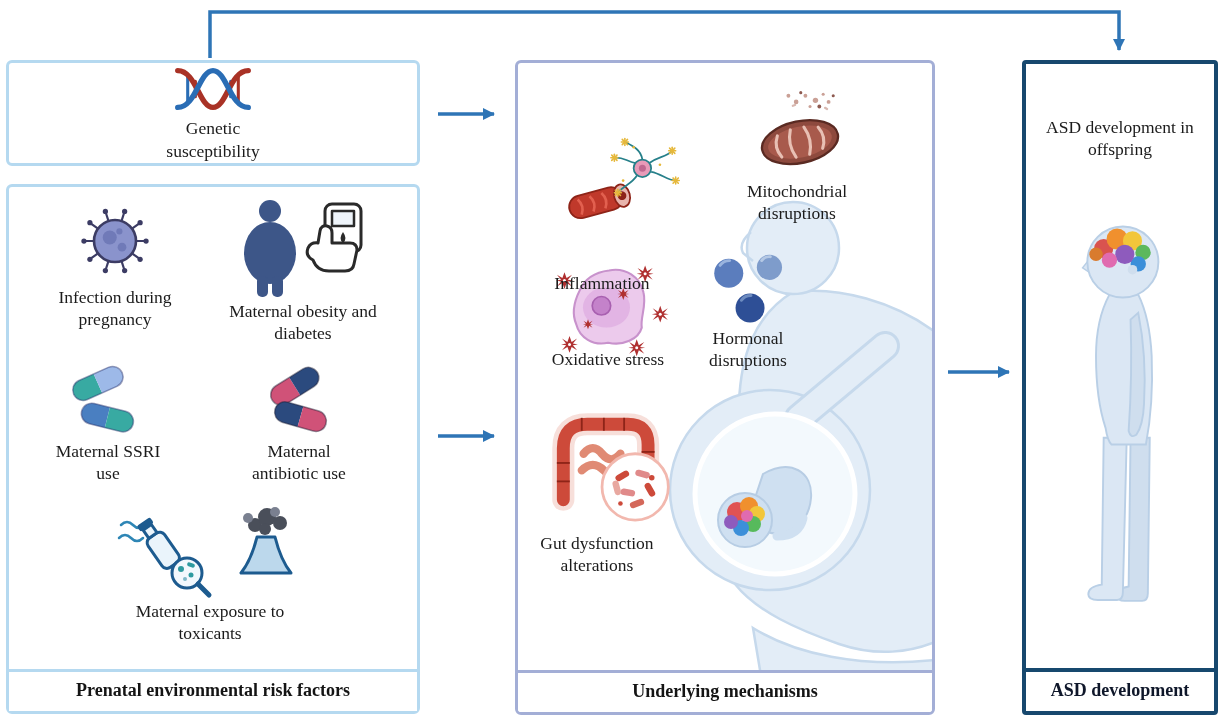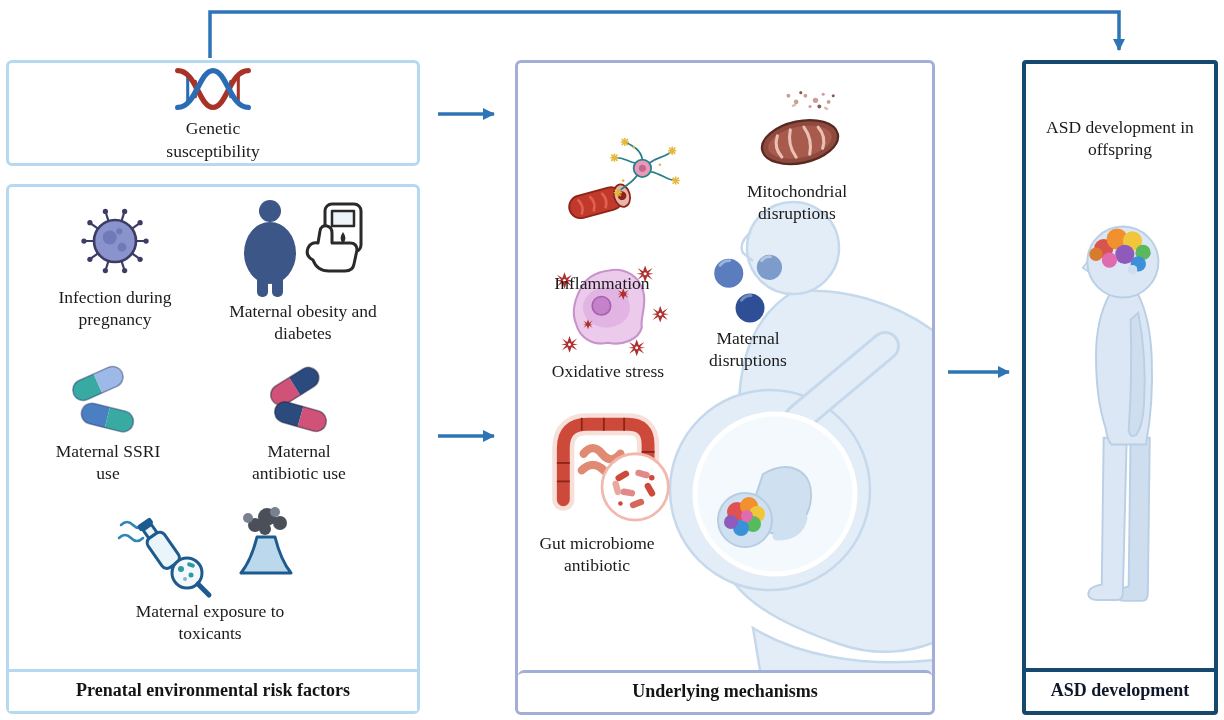--- a/index.html
+++ b/index.html
@@ -7,21 +7,21 @@
           font-family:"Liberation Serif",serif;}
   .box{position:absolute;background:#fff;box-sizing:border-box;}
   #genetic-box{left:6px;top:60px;width:414px;height:106px;border:3px solid #b5d9f0;border-radius:6px;
                display:flex;flex-direction:column;align-items:center;justify-content:center;gap:3px;}
   #prenatal-box{left:6px;top:184px;width:414px;height:530px;border:3px solid #b5d9f0;border-radius:6px;}
   #mechanisms-box{left:515px;top:60px;width:420px;height:655px;border:3px solid #a3aed6;border-radius:6px;overflow:hidden;}
   #asd-box{left:1022px;top:60px;width:196px;height:655px;border:4px solid #17486e;border-radius:4px;overflow:hidden;}
   .strip{position:absolute;left:0;right:0;bottom:0;background:#fff;text-align:center;font-weight:700;
          font-size:18px;padding:8px 0 10px;font-family:"Liberation Serif",serif;color:#141414;z-index:5;}
   #prenatal-box .strip{border-top:3px solid #b5d9f0;}
-  #mechanisms-box .strip{border-top:3px solid #a3aed6;border-radius:6px;}
+  #mechanisms-box .strip{border-top:3px solid #a3aed6;}
   #asd-box .strip{border-top:4px solid #17486e;color:#0f172a;}
   .cap{position:absolute;font-size:17.5px;line-height:1.28;text-align:center;color:#1b1b1b;z-index:4;}
   .icon{position:absolute;z-index:3;}
   #arrows{position:absolute;left:0;top:0;z-index:2;pointer-events:none;}
   
   #icon-virus{left:71px;top:19px;}
   #lbl-infection{left:16px;top:99px;width:180px;}
   #icon-obesity{left:216px;top:11px;}
   #lbl-obesity{left:204px;top:113px;width:180px;}
   #icon-ssri{left:31px;top:168px;}
@@ -30,21 +30,21 @@
   #lbl-antibiotic{left:225px;top:253px;width:130px;}
   #icon-toxicants{left:106px;top:318px;}
   #lbl-toxicants{left:101px;top:413px;width:200px;}
   
   #woman-figure{position:absolute;left:37px;top:133px;z-index:1;}
   #icon-inflammation{left:42px;top:72px;}
   #lbl-inflammation{left:19px;top:162px;width:130px;margin-top:47px;}
   #icon-mito{left:222px;top:25px;}
   #lbl-mito{left:204px;top:117px;width:150px;}
   #icon-oxidative{left:27px;top:189px;}
-  #lbl-oxidative{left:10px;top:297px;width:160px;font-family:Liberation Serif, serif;}
+  #lbl-oxidative{left:10px;top:285px;width:160px;font-family:Liberation Serif, serif;}
   #icon-hormones{left:184px;top:185px;}
   #lbl-hormones{left:165px;top:264px;width:130px;}
   #icon-gut{left:14px;top:337px;}
   #lbl-gut{left:4px;top:469px;width:150px;}
   
   #lbl-asd-offspring{left:0;top:52px;width:188px;}
   #child-figure{position:absolute;left:22px;top:148px;z-index:1;}
   #lbl-genetic{position:static;width:150px;}
 </style>
 </head>
@@ -326,21 +326,21 @@
     <div class="cap" id="lbl-oxidative">Oxidative stress</div>
 
     <svg class="icon" id="icon-hormones" viewBox="0 0 100 95" width="100" height="92">
       <circle cx="26" cy="26" r="15" fill="#5b7dbd"></circle>
       <path d="M17,18 a12,12 0 0 1 10,-5" stroke="#9ab4de" stroke-width="3" fill="none" stroke-linecap="round"></path>
       <circle cx="68" cy="20" r="13" fill="#7e9ccb"></circle>
       <path d="M60,13 a10,10 0 0 1 9,-4" stroke="#b4c8e4" stroke-width="3" fill="none" stroke-linecap="round"></path>
       <circle cx="48" cy="62" r="15" fill="#2e4f96"></circle>
       <path d="M39,54 a12,12 0 0 1 10,-5" stroke="#6e8cc0" stroke-width="3" fill="none" stroke-linecap="round"></path>
     </svg>
-    <div class="cap" id="lbl-hormones">Maternal disruptions</div>
+    <div class="cap" id="lbl-hormones">Hormonal disruptions</div>
 
     <svg class="icon" id="icon-gut" viewBox="0 0 165 135" width="152" height="125">
       <path d="M34,108 L34,52 Q34,26 60,26 L104,26 Q126,26 126,48 L126,72" stroke="#f0c4bc" stroke-width="24" fill="none" stroke-linecap="round" opacity=".55"></path>
       <path d="M34,108 L34,52 Q34,26 60,26 L104,26 Q126,26 126,48 L126,72" stroke="#cd4a3a" stroke-width="14" fill="none" stroke-linecap="round"></path>
       <g stroke="#8e2418" stroke-width="2">
         <line x1="27" y1="88" x2="41" y2="88"></line>
           <line x1="27" y1="68" x2="41" y2="68"></line>
         <line x1="54" y1="19" x2="54" y2="33"></line>
           <line x1="78" y1="19" x2="78" y2="33"></line>
           <line x1="100" y1="19" x2="100" y2="33"></line>
@@ -352,21 +352,21 @@
         <rect x="-8" y="-3.5" width="16" height="7" rx="3.5" fill="#cd4a3a" transform="translate(98,82) rotate(-30)"></rect>
         <rect x="-8" y="-3.5" width="16" height="7" rx="3.5" fill="#e08a8a" transform="translate(120,80) rotate(15)"></rect>
         <rect x="-8" y="-3.5" width="16" height="7" rx="3.5" fill="#cd4a3a" transform="translate(128,97) rotate(60)"></rect>
         <rect x="-8" y="-3.5" width="16" height="7" rx="3.5" fill="#e08a8a" transform="translate(104,100) rotate(10)"></rect>
         <rect x="-8" y="-3.5" width="16" height="7" rx="3.5" fill="#d4685a" transform="translate(114,112) rotate(-20)"></rect>
         <rect x="-8" y="-3.5" width="16" height="7" rx="3.5" fill="#e8a8a0" transform="translate(92,95) rotate(75)"></rect>
         <circle cx="130" cy="84" r="3" fill="#cd4a3a"></circle>
           <circle cx="96" cy="112" r="2.5" fill="#cd4a3a"></circle>
       </g>
     </svg>
-    <div class="cap" id="lbl-gut">Gut microbiome antibiotic</div>
+    <div class="cap" id="lbl-gut">Gut dysfunction alterations</div>
 
     <div class="strip">Underlying mechanisms</div>
   </div>
 
   <div class="box" id="asd-box">
     <div class="cap" id="lbl-asd-offspring">ASD development in offspring</div>
 
     <svg id="child-figure" viewBox="0 0 150 430" width="144" height="413">
       <defs>
           <clipPath id="headclip">

